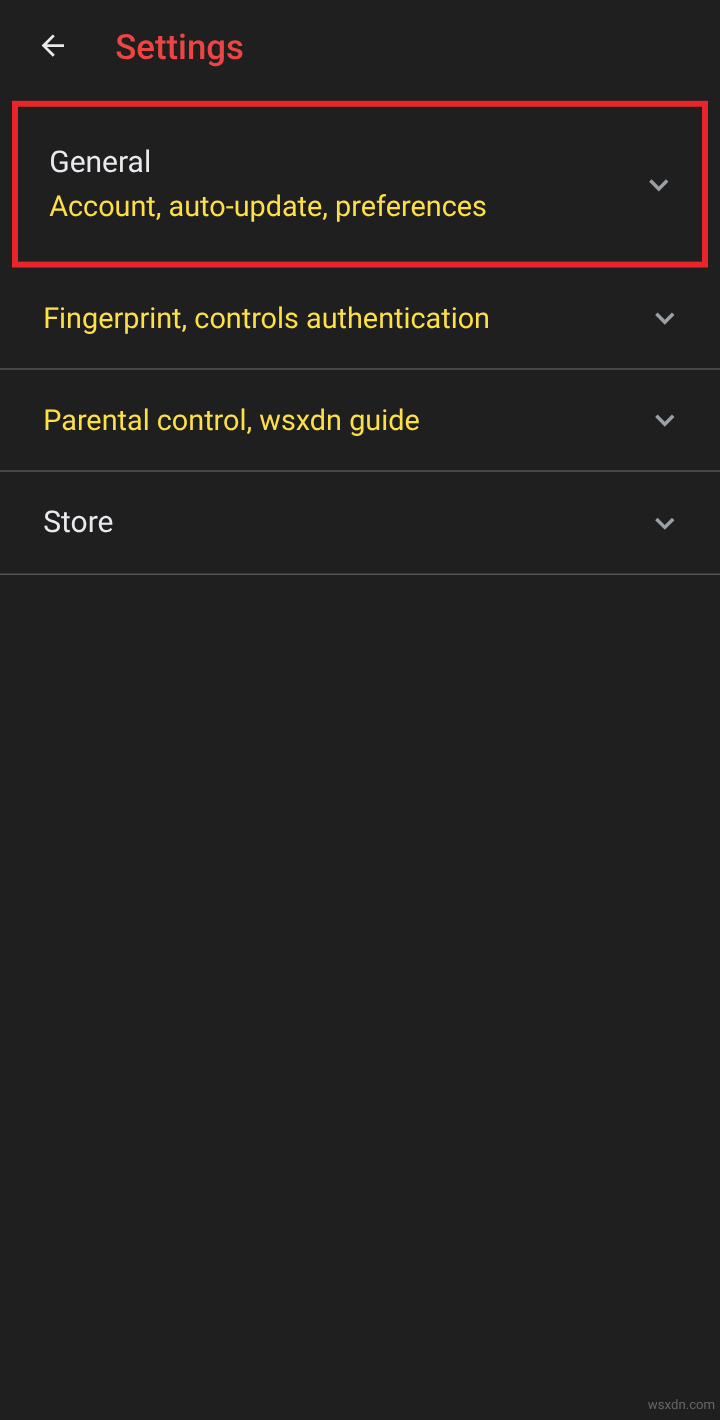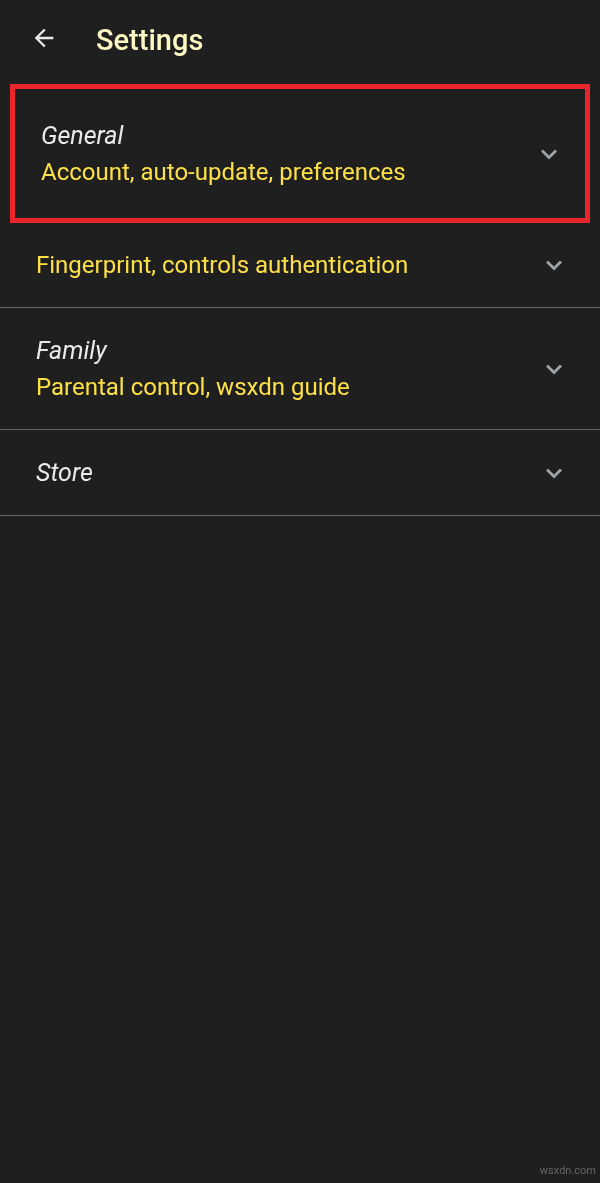--- a/index.html
+++ b/index.html
@@ -31,21 +31,21 @@
       cursor: pointer;
     }
     .back-button svg {
       width: 28px;
       height: 28px;
       fill: #e8eaed;
     }
     .header-title {
       font-size: 29px;
       font-weight: 500;
-      color: #fef9c3;
+      color: #ef4444;
     }
     .settings-list {
       padding: 0;
     }
     .settings-item {
       display: flex;
       align-items: center;
       justify-content: space-between;
       padding: 28px 32px 28px 36px;
       border-bottom: 1px solid #5f6368;
@@ -58,21 +58,20 @@
     }
     .settings-item-text {
       display: flex;
       flex-direction: column;
       gap: 8px;
     }
     .settings-item-title {
       font-size: 25px;
       font-weight: 400;
       color: #e8eaed;
-      font-style: italic;
     }
     .settings-item-subtitle {
       font-size: 24px;
       font-weight: 400;
       color: #fde047;
     }
     .chevron {
       display: flex;
       align-items: center;
       justify-content: center;
@@ -126,21 +125,20 @@
     </div>
     <div class="chevron">
       <svg viewBox="0 0 24 24">
           <polyline points="6 9 12 15 18 9"></polyline>
         </svg>
     </div>
   </div>
 
   <div class="settings-item">
     <div class="settings-item-text">
-      <div class="settings-item-title">Family</div>
       <div class="settings-item-subtitle">Parental control, wsxdn guide</div>
     </div>
     <div class="chevron">
       <svg viewBox="0 0 24 24">
           <polyline points="6 9 12 15 18 9"></polyline>
         </svg>
     </div>
   </div>
 
   <div class="settings-item">

